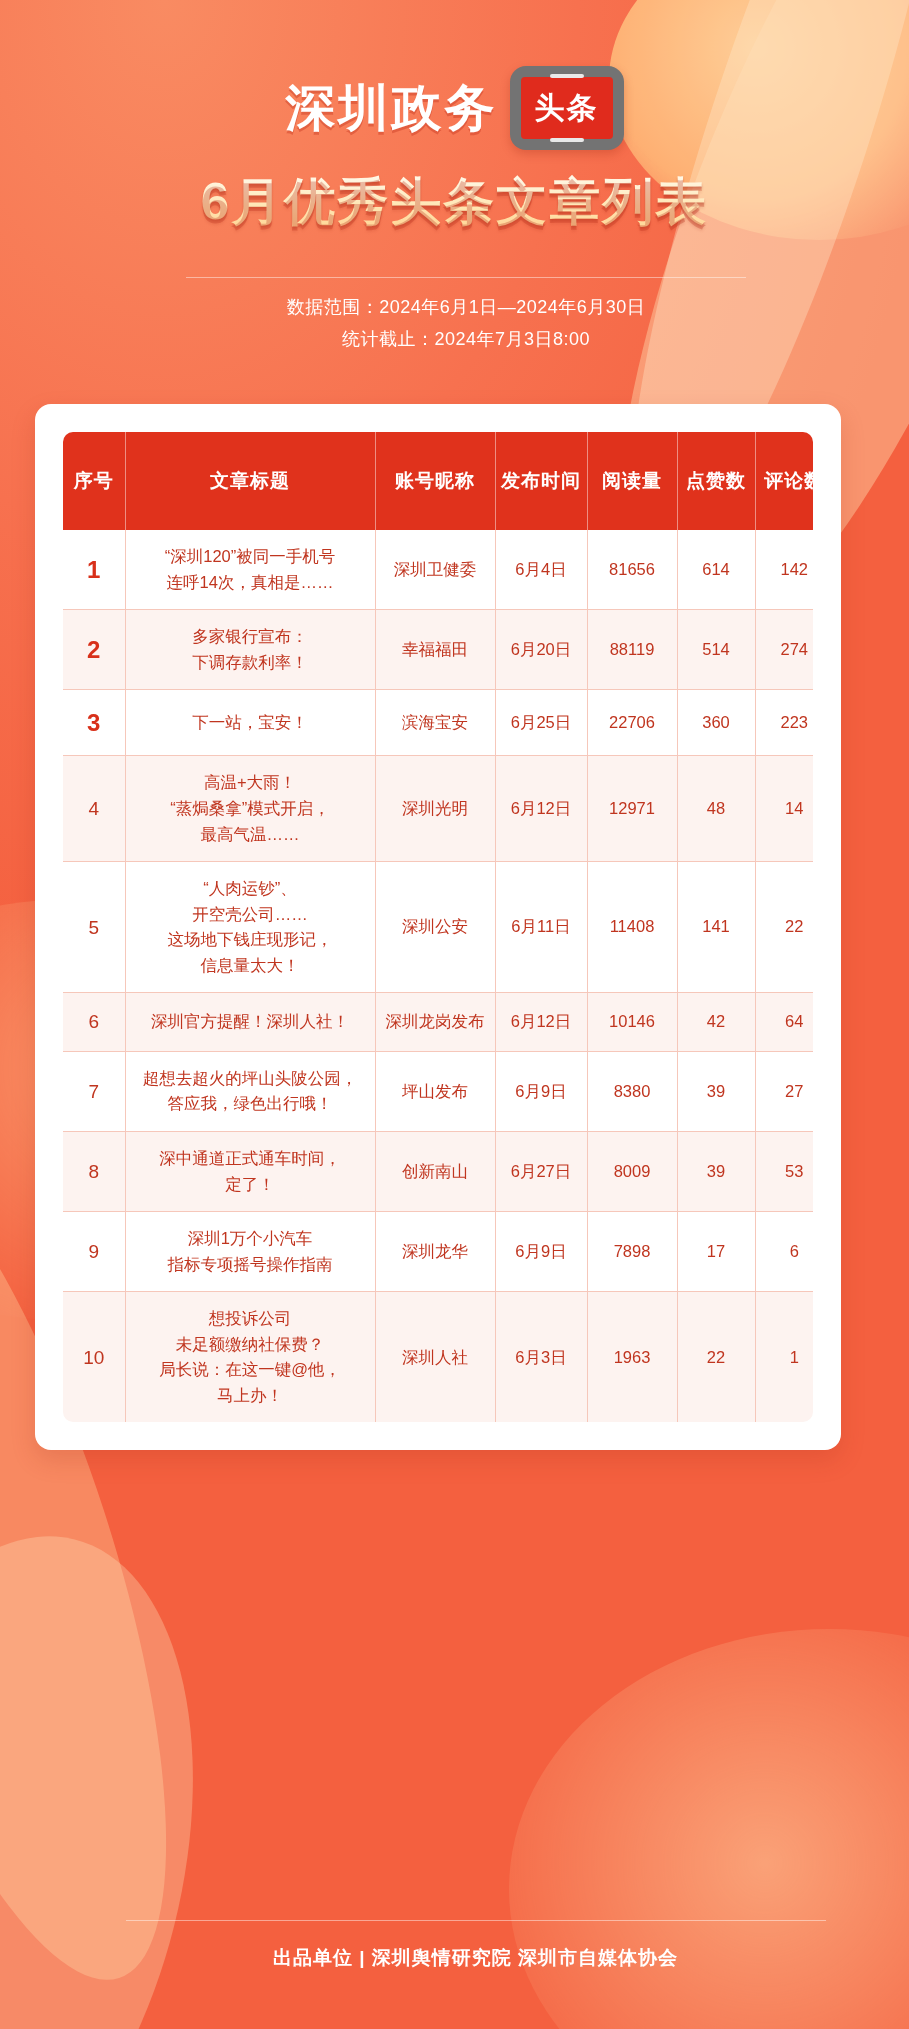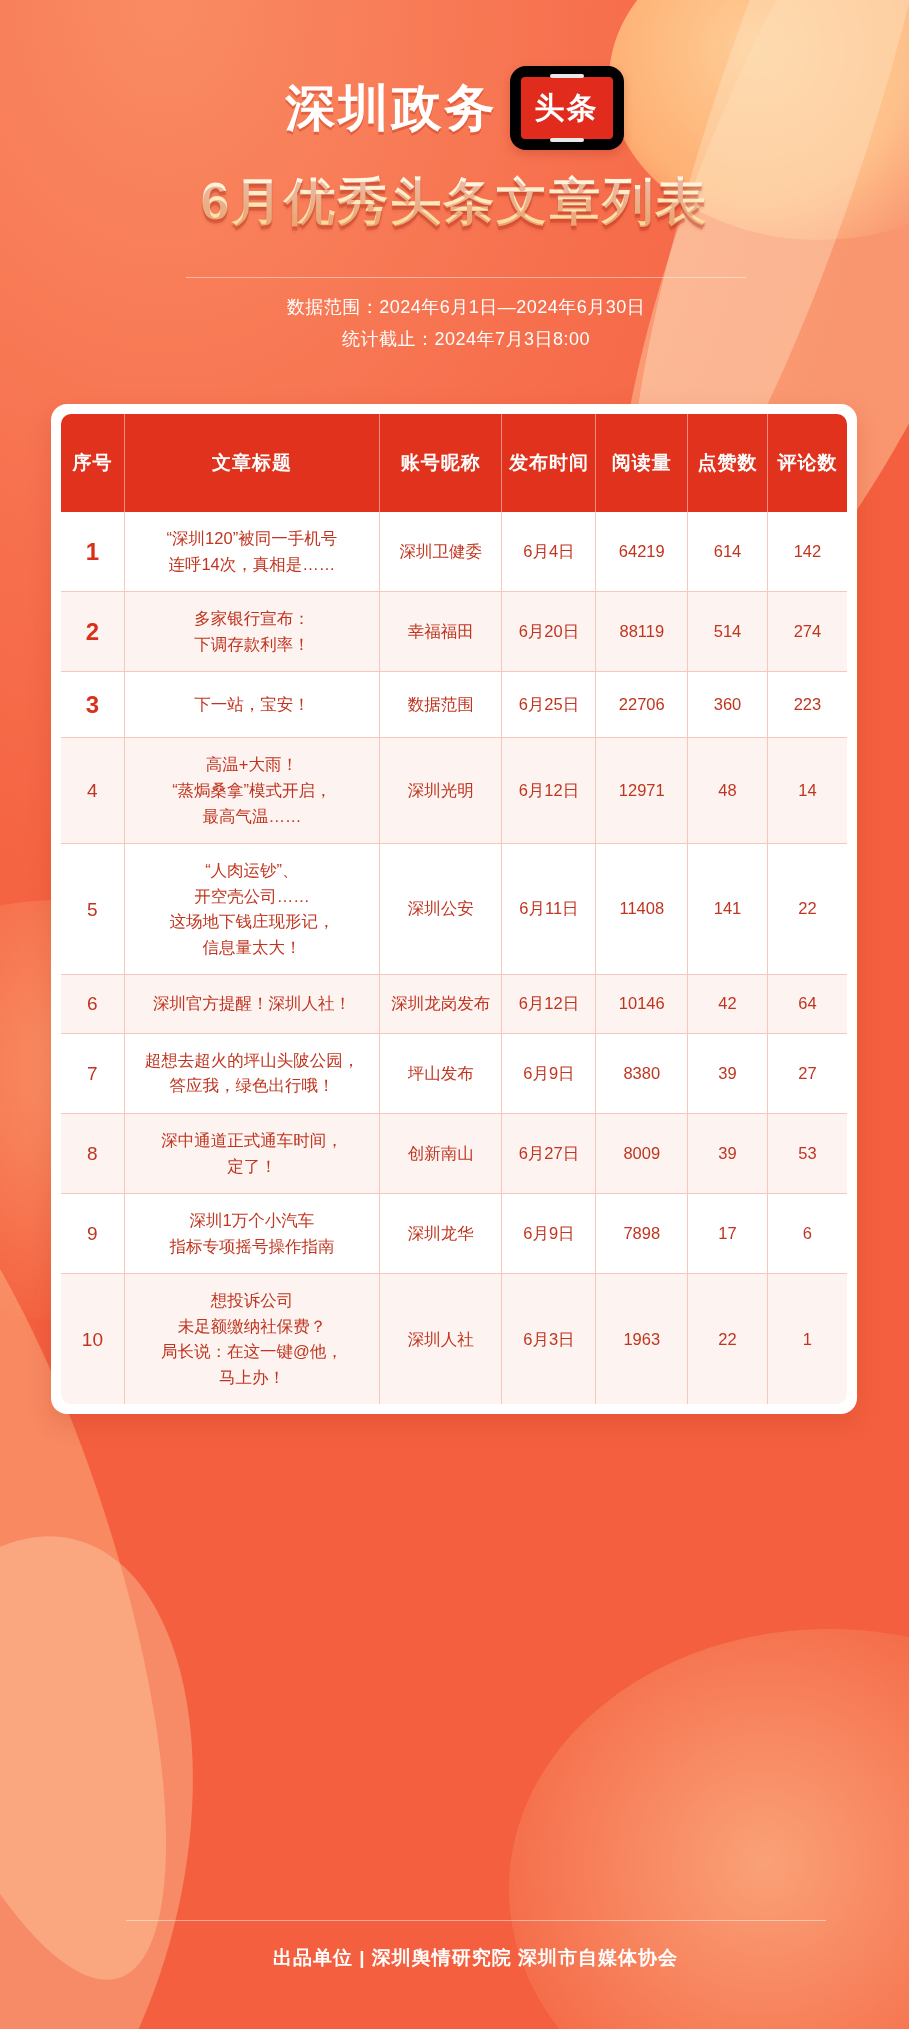--- a/index.html
+++ b/index.html
@@ -68,21 +68,21 @@
   .title-main {
     font-family:"Liberation Sans", sans-serif;
     font-size:50px;
     font-weight:bold;
     color:#ffffff;
     letter-spacing:3px;
     text-shadow:0 3px 0 rgba(190,40,20,.35);
   }
   .logo {
     width:114px; height:84px;
-    background:#000000;
+    background:#737373;
     border-radius:16px;
     position:relative;
     box-shadow:0 4px 10px rgba(150,30,10,.25);
     display:flex; align-items:center; justify-content:center;
   }
   .logo-inner {
     width:92px; height:62px;
     background:#e02b1d;
     border-radius:4px;
     display:flex; align-items:center; justify-content:center;
@@ -128,25 +128,25 @@
   }
   .meta .rule {
     width:560px; height:1px;
     background:rgba(255,255,255,.45);
     margin:0 auto 14px;
   }
 
   
   .card {
     position:absolute;
-    left:51px; top:404px;
+    left:35px; top:404px;
     width:806px;
     background:#fff;
     border-radius:16px;
-    padding:10px;
+    padding:28px;
     box-shadow:0 10px 24px rgba(160,40,20,.18);
   }
   .card-inner {
     border-radius:10px;
     overflow:hidden;
     background:#fff;
   }
   table {
     width:100%;
     border-collapse:collapse;
@@ -265,37 +265,37 @@
             <th>点赞数</th>
             <th>评论数</th>
           </tr>
         </thead>
         <tbody id="table-body">
             <tr>
               <td class="idx top">1</td>
               <td class="title-cell">“深圳120”被同一手机号<br>连呼14次，真相是……</td>
               <td>深圳卫健委</td>
               <td>6月4日</td>
-              <td>64219</td>
+              <td>81656</td>
               <td>614</td>
               <td>142</td>
             </tr>
             <tr>
               <td class="idx top">2</td>
               <td class="title-cell">多家银行宣布：<br>下调存款利率！</td>
               <td>幸福福田</td>
               <td>6月20日</td>
               <td>88119</td>
               <td>514</td>
               <td>274</td>
             </tr>
             <tr>
               <td class="idx top">3</td>
               <td class="title-cell">下一站，宝安！</td>
-              <td>数据范围</td>
+              <td>滨海宝安</td>
               <td>6月25日</td>
               <td>22706</td>
               <td>360</td>
               <td>223</td>
             </tr>
             <tr>
               <td class="idx">4</td>
               <td class="title-cell">高温+大雨！<br>“蒸焗桑拿”模式开启，<br>最高气温……</td>
               <td>深圳光明</td>
               <td>6月12日</td>

